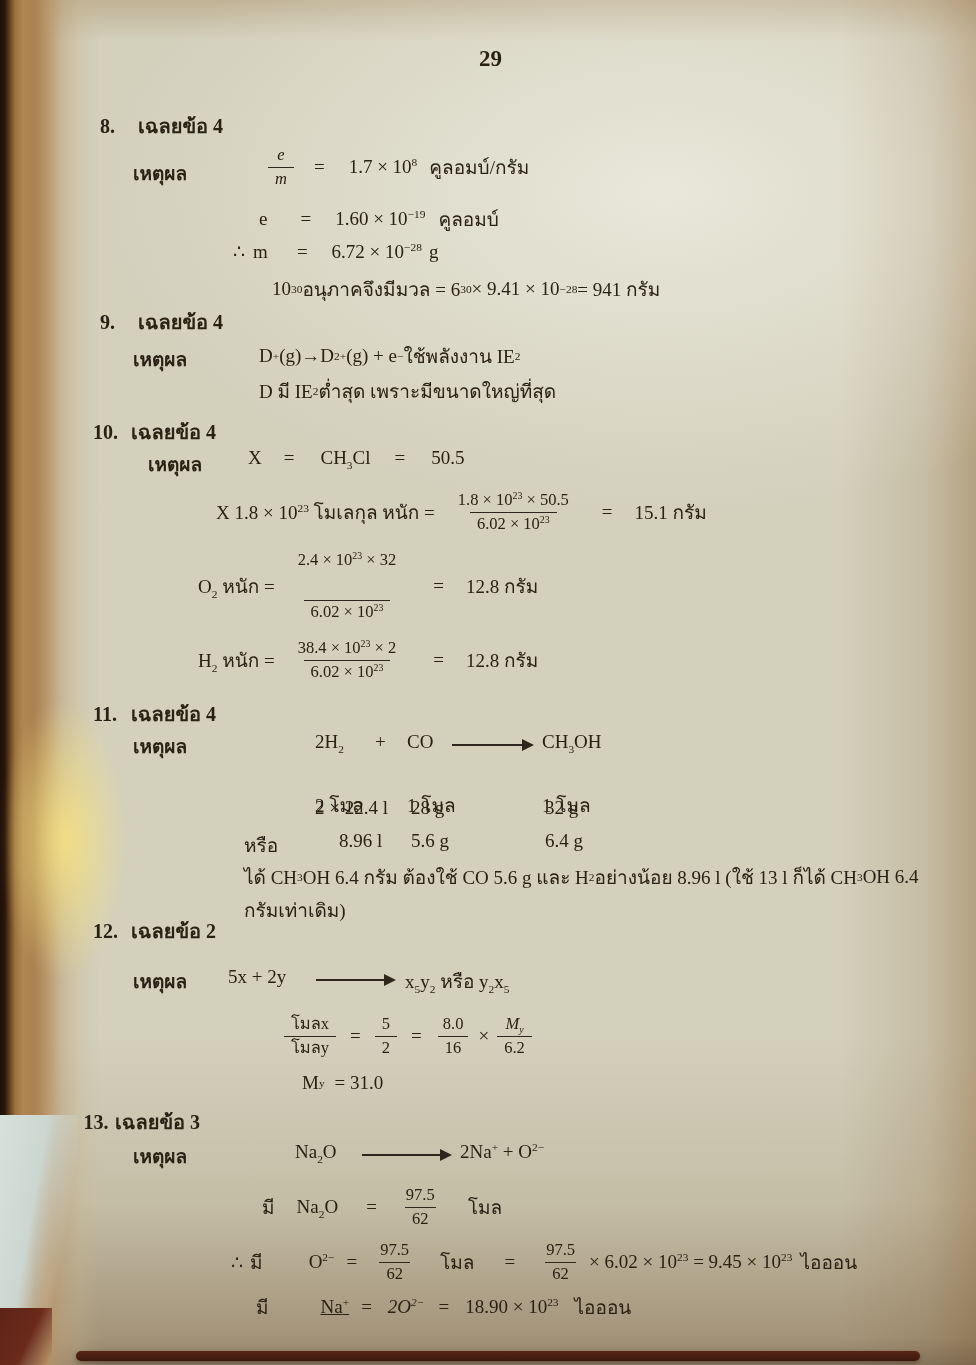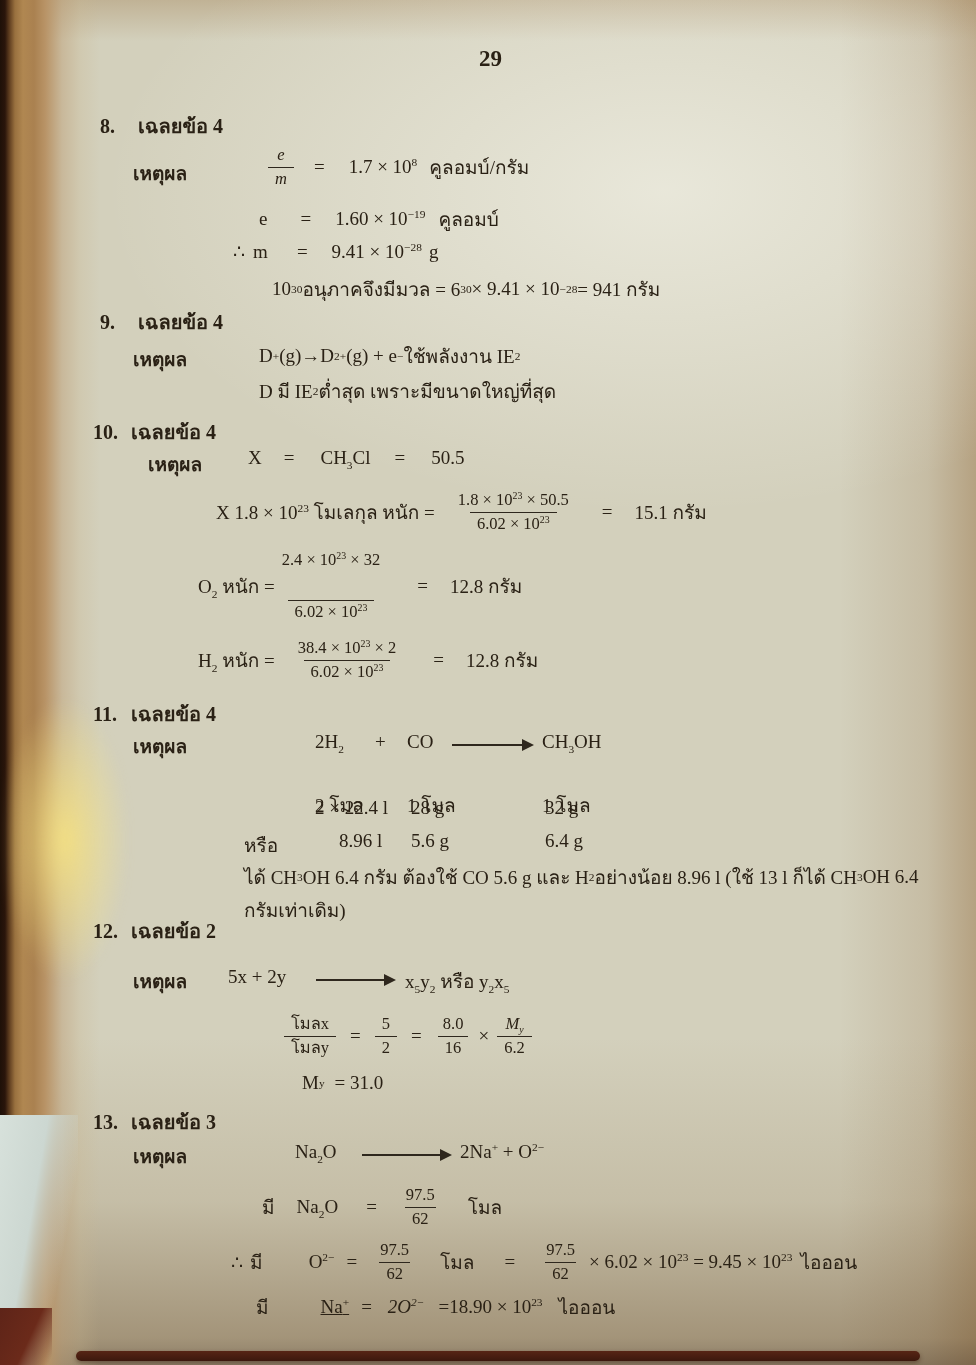--- a/index.html
+++ b/index.html
@@ -70,21 +70,21 @@
     <div class="row" style="left:259px;top:204px;">
       <span>e</span>
       <span style="margin-left:33px;">=</span>
       <span style="margin-left:24px;"><span>1.60 × 10</span><sup>−19</sup></span>
       <span style="margin-left:13px;">คูลอมบ์</span>
     </div>
     <div class="row" style="left:233px;top:240px;">
       <span>∴</span>
       <span style="margin-left:8px;">m</span>
       <span style="margin-left:29px;">=</span>
-      <span style="margin-left:24px;"><span>9.41 × 10</span><sup>−28</sup></span>
+      <span style="margin-left:24px;"><span>6.72 × 10</span><sup>−28</sup></span>
       <span style="margin-left:7px;">g</span>
     </div>
     <div class="row" style="left:272px;top:274px;">
       <span>10</span>
         <sup>30</sup>
         <span> อนุภาคจึงมีมวล  =  6</span>
         <sup>30</sup>
         <span> × 9.41 × 10</span>
         <sup>−28</sup>
         <span> = 941  กรัม</span>
@@ -127,21 +127,21 @@
       <span><span>X 1.8 × 10</span><sup>23</sup><span> โมเลกุล หนัก =</span></span>
       <span class="frac" style="margin-left:16px;">
         <span class="num"><span>1.8 × 10</span><sup>23</sup><span> × 50.5</span></span>
         <span class="den"><span>6.02 × 10</span><sup>23</sup></span>
       </span>
       <span style="margin-left:26px;">=</span>
       <span style="margin-left:22px;">15.1  กรัม</span>
     </div>
     <div class="row" style="left:198px;top:555px;height:62px;">
       <span><span>O</span><sub>2</sub><span> หนัก =</span></span>
-      <span class="frac" style="gap:28px;">
+      <span class="frac" style="margin-left:16px;gap:28px;">
         <span class="num"><span>2.4 × 10</span><sup>23</sup><span> × 32</span></span>
         <span class="den"><span>6.02 × 10</span><sup>23</sup></span>
       </span>
       <span style="margin-left:30px;">=</span>
       <span style="margin-left:22px;">12.8  กรัม</span>
     </div>
     <div class="row" style="left:198px;top:629px;height:62px;">
       <span><span>H</span><sub>2</sub><span> หนัก =</span></span>
       <span class="frac" style="margin-left:16px;">
         <span class="num"><span>38.4 × 10</span><sup>23</sup><span> × 2</span></span>
@@ -218,21 +218,21 @@
         <span class="num it"><span>M</span><sub>y</sub></span>
         <span class="den">6.2</span>
       </span>
     </div>
     <div class="row" style="left:302px;top:1072px;">
       <span>M</span>
         <sub>y</sub>
         <span style="margin-left:10px;">=  31.0</span>
     </div>
 
-    <div class="h" style="left:93px;top:1106px;">
+    <div class="h" style="left:77px;top:1106px;text-align:center;">
       <span class="no">13.</span><span>เฉลยข้อ 3</span>
     </div>
     <div class="abs" style="left:0;top:1141px;width:100%;height:32px;">
       <span class="abs b" style="left:133px;">เหตุผล</span>
       <span class="abs" style="left:295px;"><span>Na</span><sub>2</sub><span>O</span></span>
       <span class="arrow" style="left:362px;top:13px;width:88px;"></span>
       <span class="abs" style="left:460px;"><span>2Na</span><sup>+</sup><span> + O</span><sup>2−</sup></span>
     </div>
     <div class="row" style="left:262px;top:1178px;height:58px;">
       <span>มี</span>
@@ -261,18 +261,18 @@
       </span>
       <span style="margin-left:7px;"><span>× 6.02 × 10</span><sup>23</sup><span> = 9.45 × 10</span><sup>23</sup></span>
       <span style="margin-left:8px;">ไอออน</span>
     </div>
     <div class="row" style="left:256px;top:1292px;">
       <span>มี</span>
       <span style="margin-left:52px;text-decoration:underline;"><span>Na</span><sup>+</sup></span>
       <span style="margin-left:12px;">=</span>
       <span style="margin-left:16px;font-style:italic;"><span>2O</span><sup>2−</sup></span>
       <span style="margin-left:14px;">=</span>
-      <span style=""><span>18.90 × 10</span><sup>23</sup></span>
+      <span style="margin-left:16px;"><span>18.90 × 10</span><sup>23</sup></span>
       <span style="margin-left:16px;">ไอออน</span>
     </div>
 
   </div>
 </div>
 
 </body></html>

